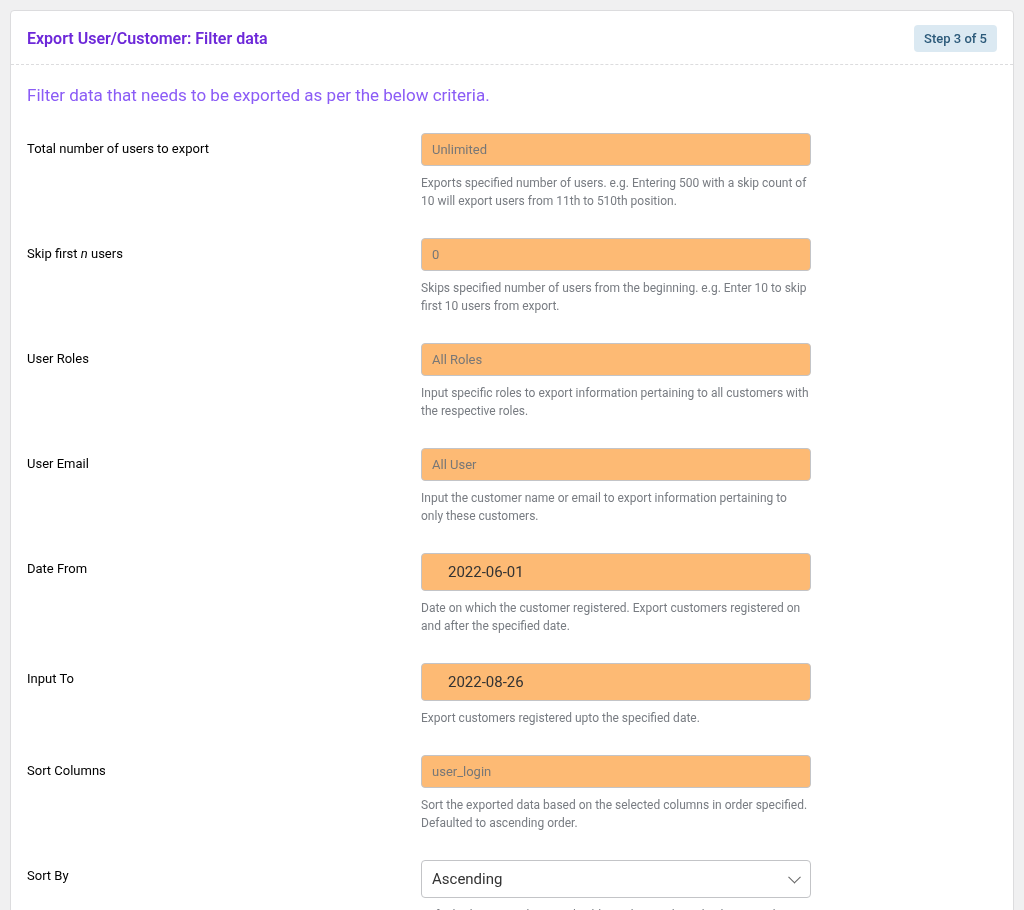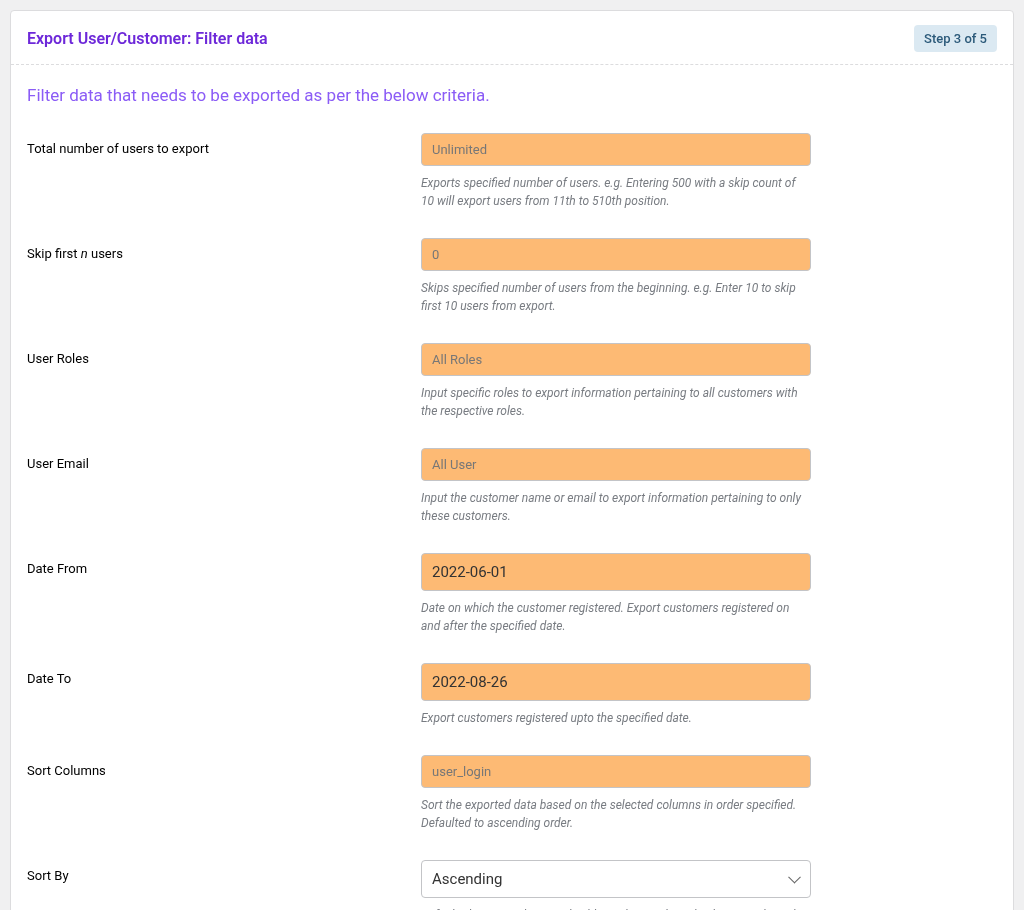--- a/index.html
+++ b/index.html
@@ -70,21 +70,21 @@
       border-radius: 4px;
       font-size: 13px;
       color: #555;
       background: #fdba74;
       font-family: inherit;
     }
     .form-input::placeholder { color: #777; }
     .form-input.date-input {
       font-size: 15px;
       color: #333;
-      padding: 9px 10px;
+      padding: 9px 26px;
     }
     .form-select {
       width: 100%;
       padding: 9px 40px 9px 10px;
       border: 1px solid #c3c4c7;
       border-radius: 4px;
       font-size: 15px;
       color: #333;
       background: #fff;
       appearance: none;
@@ -99,21 +99,20 @@
       top: 50%;
       width: 8px;
       height: 8px;
       border-right: 1.5px solid #666;
       border-bottom: 1.5px solid #666;
       transform: translateY(-70%) rotate(45deg);
       pointer-events: none;
     }
     .help-text {
       font-size: 12px;
-      font-style: italic;
       color: #787c82;
       margin-top: 8px;
       line-height: 1.5;
     }
   </style>
 </head>
 <body>
 
 <div class="panel">
   <div class="panel-header">
@@ -160,21 +159,21 @@
 
     <div class="form-row">
       <div class="form-label">Date From</div>
       <div class="form-control-wrap">
         <input class="form-input date-input" value="2022-06-01" style="">
         <p class="help-text">Date on which the customer registered. Export customers registered on and after the specified date.</p>
       </div>
     </div>
 
     <div class="form-row">
-      <div class="form-label">Date To</div>
+      <div class="form-label">Input To</div>
       <div class="form-control-wrap">
         <input class="form-input date-input" value="2022-08-26" style="">
         <p class="help-text">Export customers registered upto the specified date.</p>
       </div>
     </div>
 
     <div class="form-row">
       <div class="form-label">Sort Columns</div>
       <div class="form-control-wrap">
         <input class="form-input" placeholder="user_login" style="">

